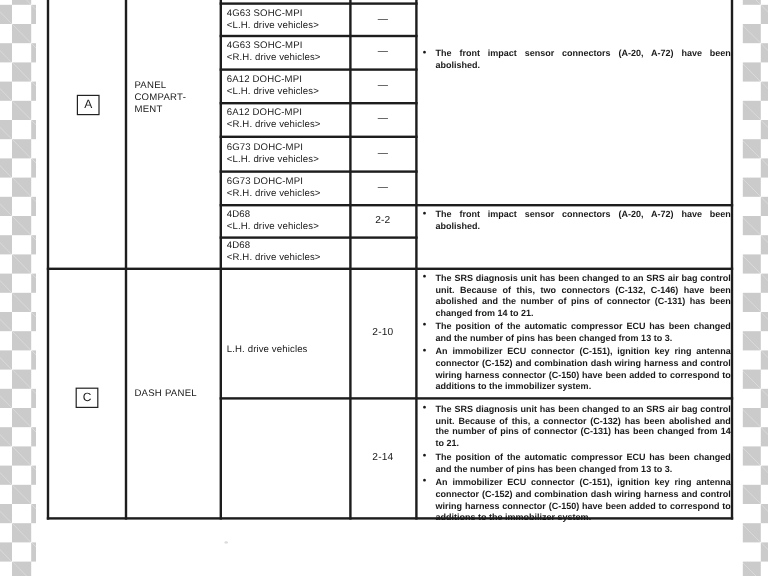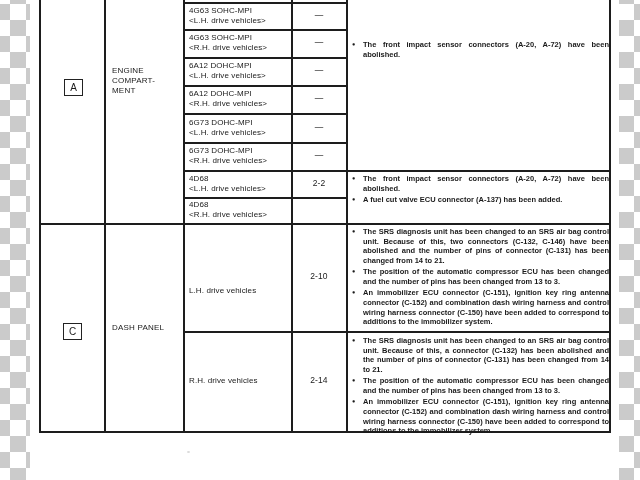--- a/index.html
+++ b/index.html
@@ -51,21 +51,21 @@
   <div class="line hline" style="left:183px;top:142px;width:165px"></div>
   <div class="line hline" style="left:183px;top:170px;width:428px"></div>
   <div class="line hline" style="left:183px;top:197px;width:165px"></div>
   <div class="line hline" style="left:39px;top:223px;width:572px"></div>
   <div class="line hline" style="left:183px;top:331px;width:428px"></div>
   <div class="line hline" style="left:39px;top:431px;width:572px;height:2.2px"></div>
 
   <div class="marker" style="left:64px;top:79px">
     <span>A</span>
   </div>
-  <div class="section-title" style="left:112px;top:66px">ENGINE
+  <div class="section-title" style="left:112px;top:66px">PANEL
 COMPART-
 MENT</div>
 
   <div class="cell model-cell" style="top:2px;height:27px">
     <span>4G63 SOHC-MPI</span>
     <span>&lt;L.H. drive vehicles&gt;</span>
   </div>
   <div class="cell model-cell" style="top:29px;height:28px">
     <span>4G63 SOHC-MPI</span>
     <span>&lt;R.H. drive vehicles&gt;</span>
@@ -121,39 +121,32 @@
     <div class="note-item">
       <span class="bullet">●</span>
       <span class="txt">The front impact sensor connectors (A-20, A-72) have been abolished.</span>
     </div>
   </div>
   <div class="notes" style="top:174px">
     <div class="note-item">
       <span class="bullet">●</span>
       <span class="txt">The front impact sensor connectors (A-20, A-72) have been abolished.</span>
     </div>
-    <div class="note-item">
-      <span class="bullet">●</span>
-      <span class="txt">A fuel cut valve ECU connector (A-137) has been added.</span>
-    </div>
   </div>
 
   <div class="marker" style="left:63px;top:323px">
     <span>C</span>
   </div>
   <div class="section-title" style="left:112px;top:323px">DASH PANEL</div>
 
   <div class="cell model-cell" style="top:223px;height:136px">
     <span>L.H. drive vehicles</span>
   </div>
   <div class="cell page-cell" style="top:223px;height:108px">
     <span>2-10</span>
-  </div>
-  <div class="cell model-cell" style="top:331px;height:100px">
-    <span>R.H. drive vehicles</span>
   </div>
   <div class="cell page-cell" style="top:331px;height:100px">
     <span>2-14</span>
   </div>
 
   <div class="notes" style="top:227px">
     <div class="note-item">
       <span class="bullet">●</span>
       <span class="txt">The SRS diagnosis unit has been changed to an SRS air bag control unit. Because of this, two connectors (C-132, C-146) have been abolished and the number of pins of connector (C-131) has been changed from 14 to 21.</span>
     </div>

